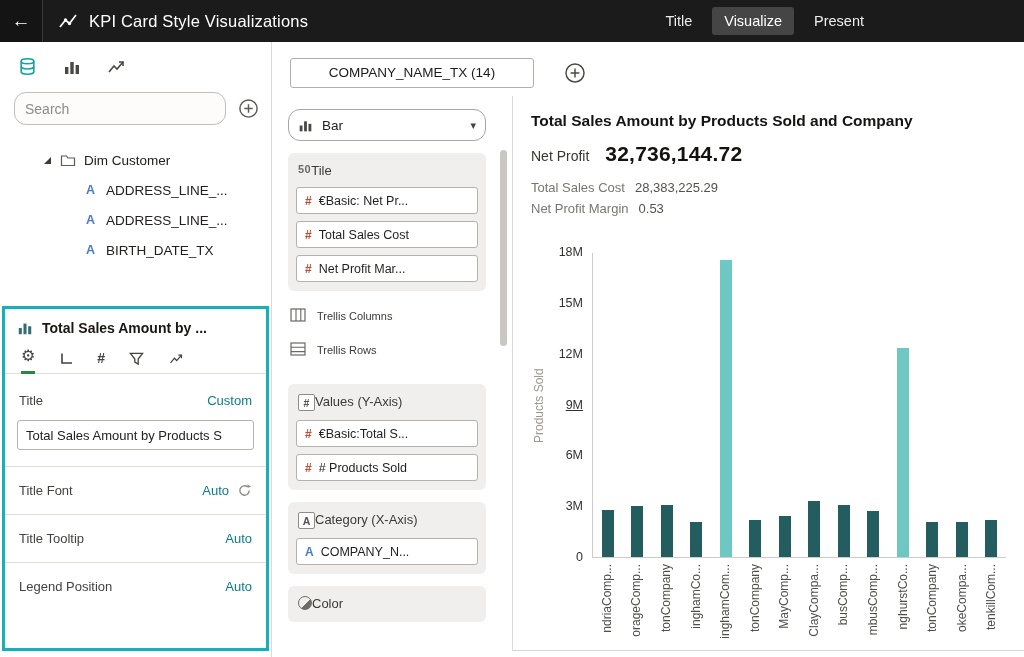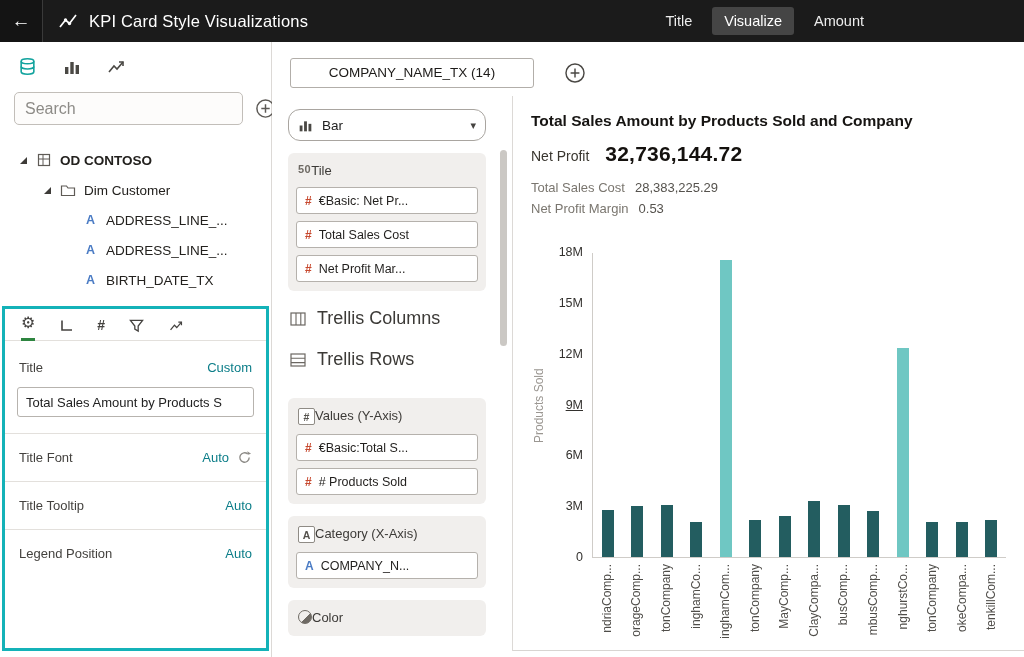--- a/index.html
+++ b/index.html
@@ -18,22 +18,22 @@
   .tb-item { color:#ededed; font-size:14.5px; padding:6px 12px; border-radius:3px; cursor:pointer; }
   .tb-item.active { background:#454545; color:#fff; }
 
   
   .sidebar { position:absolute; top:42px; left:0; width:272px; bottom:0; background:#fff;
     border-right:1px solid #dcd9d6; }
   .side-tabs { display:flex; align-items:center; gap:26px; padding:15px 0 10px 18px; }
   .side-tab { cursor:pointer; display:flex; align-items:center; color:#4a4844; }
   .side-tab.active { color:#12a39e; }
   .search-row { display:flex; align-items:center; gap:12px; padding:6px 12px 4px 14px; }
-  .search-input { flex:1; height:33px; border:1px solid #c2beb9; border-radius:5px;
-    padding:0 10px; font-size:16px; color:#333; background:#fdfcfb; outline:none;
+  .search-input { flex:1; height:33px; border:1px solid #c2beb9; border-radius:12px;
+    padding:0 10px; font-size:14px; color:#333; background:#fdfcfb; outline:none;
     font-family:"Liberation Sans", sans-serif; }
   .search-input::placeholder { color:#8d8b87; }
   .icon-btn { cursor:pointer; display:flex; align-items:center; color:#5c5955; }
   .tree { padding-top:16px; font-size:13.5px; }
   .tree-row { display:flex; align-items:center; height:30px; cursor:pointer; color:#23211e; }
   .tree-row .caret { margin-right:8px; display:flex; }
   .lvl0 { padding-left:18px; }
   .lvl1 { padding-left:42px; }
   .lvl2 { padding-left:86px; }
   .tree-ico { margin-right:8px; display:flex; }
@@ -77,22 +77,22 @@
     cursor:pointer; }
   .viz-caret { margin-left:auto; color:#454340; font-size:11px; }
   .gsection { background:#f1efed; border-radius:6px; margin-top:12px; padding:7px 8px 9px; }
   .gheader { display:flex; align-items:flex-start; font-size:13px; color:#3c3a37;
     padding:3px 2px 2px; }
   .gpill { background:#fff; border:1px solid #b5b1ac; border-radius:3px; height:27px;
     display:flex; align-items:center; gap:7px; padding:0 8px; margin-top:7px; font-size:12.5px;
     color:#211f1d; cursor:grab; white-space:nowrap; overflow:hidden; }
   .hash { color:#c7492f; font-weight:700; font-size:12px; flex:0 0 auto; }
   .pill-a { color:#4a7bc4; font-weight:700; font-size:12px; flex:0 0 auto; }
-  .grow-plain { display:flex; align-items:center; gap:11px; padding:17px 2px 16px;
-    font-size:18px; color:#3c3a37; }
+  .grow-plain { display:flex; align-items:flex-end; gap:11px; padding:17px 2px 16px;
+    font-size:11px; color:#3c3a37; }
   .tile-ico { font-size:11px; font-weight:700; color:#6e6a64; letter-spacing:.5px; }
   .box-ico { width:17px; height:17px; border:1px solid #8f8b85; border-radius:2px;
     display:flex; align-items:center; justify-content:center; font-size:10.5px;
     font-weight:700; color:#55524d; background:#fff; flex:0 0 auto; }
   .circle-ico { width:14px; height:14px; border:1.5px solid #6e6a64; border-radius:50%;
     background:linear-gradient(135deg, transparent 55%, #6e6a64 55%); flex:0 0 auto; }
   .gscrollbar { position:absolute; right:5px; top:54px; width:7px; height:196px;
     background:#cbc8c4; border-radius:4px; cursor:pointer; }
 
   
@@ -136,21 +136,21 @@
     <svg width="22" height="20" viewBox="0 0 22 20">
       <path d="M3 16 L8.5 9 L12.5 12.5 L19 4" stroke="#fff" stroke-width="1.7" fill="none"></path>
       <circle cx="8.5" cy="9" r="1.7" fill="#fff"></circle>
         <circle cx="12.5" cy="12.5" r="1.7" fill="#fff"></circle>
     </svg>
   </span>
   <div class="tb-title">KPI Card Style Visualizations</div>
   <nav class="tb-nav">
     <div class="tb-item">Title</div>
     <div class="tb-item active">Visualize</div>
-    <div class="tb-item">Amount</div>
+    <div class="tb-item">Present</div>
   </nav>
 </header>
 
 <aside class="sidebar">
   <div class="side-tabs">
     <span class="side-tab active">
       <span>
         <svg width="19" height="19" viewBox="0 0 18 18">
             <ellipse cx="9" cy="4" rx="6" ry="2.4" fill="none" stroke="currentColor" stroke-width="1.5"></ellipse>
             <path d="M3 4v10c0 1.3 2.7 2.4 6 2.4s6-1.1 6-2.4V4" fill="none" stroke="currentColor" stroke-width="1.5"></path>
@@ -183,34 +183,20 @@
       <span>
         <svg width="21" height="21" viewBox="0 0 20 20">
             <circle cx="10" cy="10" r="8.2" fill="none" stroke="currentColor" stroke-width="1.4"></circle>
             <path d="M10 6v8 M6 10h8" stroke="currentColor" stroke-width="1.4"></path>
           </svg>
       </span>
     </span>
   </div>
 
   <div class="tree">
-    <div class="tree-row lvl0">
-      <span class="caret">
-        <svg width="10" height="10" viewBox="0 0 10 10">
-            <polygon points="2,9 9,2 9,9" fill="#3d3b38"></polygon>
-          </svg>
-      </span>
-      <span class="tree-ico">
-        <svg width="16" height="16" viewBox="0 0 16 16">
-            <rect x="2.5" y="2.5" width="11" height="11" fill="none" stroke="#5f5b56" stroke-width="1.2"></rect>
-            <path d="M2.5 7h11 M7 2.5v11" stroke="#5f5b56" stroke-width="1"></path>
-          </svg>
-      </span>
-      <span style="font-weight:600;">OD CONTOSO</span>
-    </div>
     <div class="tree-row lvl1">
       <span class="caret">
         <svg width="10" height="10" viewBox="0 0 10 10">
             <polygon points="2,9 9,2 9,9" fill="#3d3b38"></polygon>
           </svg>
       </span>
       <span class="tree-ico">
         <svg width="16" height="14" viewBox="0 0 16 14">
             <path d="M1.5 3 h5 l1.5 2 H14.5 v7.5 H1.5 z" fill="none" stroke="#5f5b56" stroke-width="1.2"></path>
           </svg>
@@ -225,20 +211,30 @@
       <span class="attr-a">A</span>
       <span>ADDRESS_LINE_...</span>
     </div>
     <div class="tree-row lvl2">
       <span class="attr-a">A</span>
       <span>BIRTH_DATE_TX</span>
     </div>
   </div>
 
   <div class="props">
+    <div class="props-header">
+      <span>
+        <svg width="16" height="16" viewBox="0 0 18 18">
+            <rect x="2" y="9" width="3.4" height="7" fill="#2f6e73"></rect>
+            <rect x="7.3" y="4" width="3.4" height="12" fill="#2f6e73"></rect>
+            <rect x="12.6" y="7" width="3.4" height="9" fill="#2f6e73"></rect>
+          </svg>
+      </span>
+      <span>Total Sales Amount by ...</span>
+    </div>
     <div class="props-tabs">
       <span class="ptab active">
         <span class="gear-glyph">⚙</span>
       </span>
       <span class="ptab">
         <span>
           <svg width="14" height="14" viewBox="0 0 14 14">
               <path d="M3 1.5 V11 H13" fill="none" stroke="#454340" stroke-width="1.6"></path>
             </svg>
         </span>

